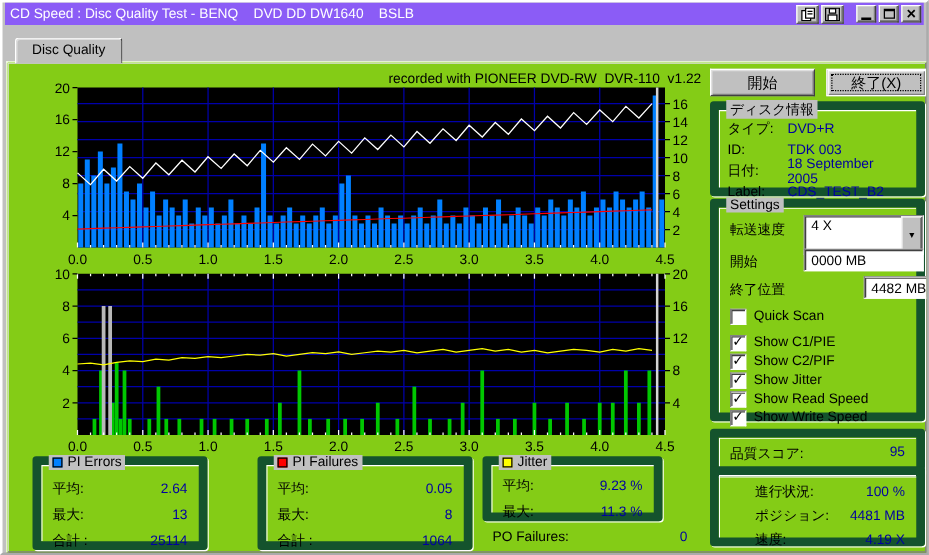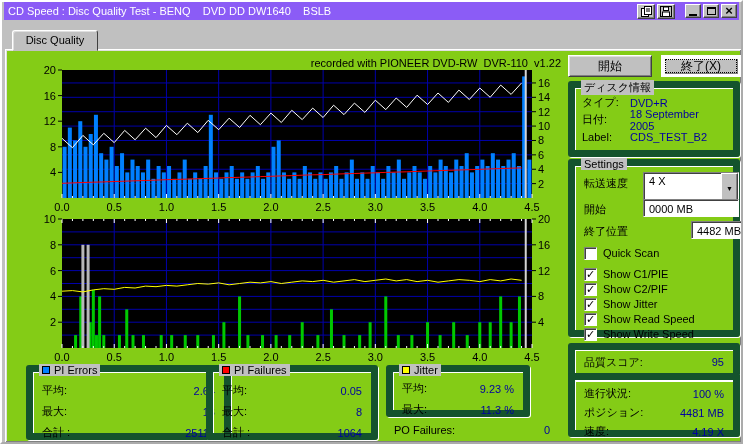--- a/index.html
+++ b/index.html
@@ -32,21 +32,21 @@
   .groupbox{position:absolute;border:7px solid #14532d;border-radius:3px;
     box-shadow:inset 1px 1px 0 #fff,1px 1px 0 #fff;}
   .legend{position:absolute;top:-8px;left:6px;background:#c0c0c0;padding:0 3px;display:flex;align-items:center;gap:4px;white-space:nowrap;}
   .sq{display:inline-block;width:8px;height:8px;border:1px solid #000;}
   .srow{display:flex;justify-content:space-between;padding:0 9px;height:21px;align-items:center;}
   .sval,.bval{color:#0000a0;}
   
   .btn{position:absolute;background:#c0c0c0;border:1px solid;border-color:#fff #404040 #404040 #fff;
     box-shadow:inset 1px 1px 0 #dfdfdf,inset -1px -1px 0 #808080;
     font-family:inherit;font-size:12px;text-align:center;cursor:default;padding:0;}
-  .btn.default{border:3px solid #ffffff;outline:1px dotted #000;outline-offset:-5px;
+  .btn.default{border:1px solid #ffffff;outline:1px dotted #000;outline-offset:-5px;
     box-shadow:inset 1px 1px 0 #fff,inset -1px -1px 0 #808080,inset 2px 2px 0 #dfdfdf;}
   
   .field{position:absolute;background:#fff;border:1px solid;border-color:#808080 #fff #fff #808080;
     box-shadow:inset 1px 1px 0 #404040;padding:3px 5px;font-size:11px;}
   .combo{display:flex;align-items:stretch;padding:0;}
   .combo .cval{flex:1;padding:2px 5px;}
   .combo .drop{width:17px;background:#c0c0c0;border:1px solid;border-color:#fff #404040 #404040 #fff;
     box-shadow:inset -1px -1px 0 #808080;display:flex;align-items:center;justify-content:center;font-size:7px;}
   .flabel{position:absolute;left:9px;}
   
@@ -474,21 +474,21 @@
         <text x="138.44444444444446" y="306" text-anchor="middle" font-size="11" fill="#000">1.0</text>
         <text x="190.66666666666666" y="306" text-anchor="middle" font-size="11" fill="#000">1.5</text>
         <text x="242.88888888888889" y="306" text-anchor="middle" font-size="11" fill="#000">2.0</text>
         <text x="295.11111111111114" y="306" text-anchor="middle" font-size="11" fill="#000">2.5</text>
         <text x="347.3333333333333" y="306" text-anchor="middle" font-size="11" fill="#000">3.0</text>
         <text x="399.55555555555554" y="306" text-anchor="middle" font-size="11" fill="#000">3.5</text>
         <text x="451.77777777777777" y="306" text-anchor="middle" font-size="11" fill="#000">4.0</text>
         <text x="504" y="306" text-anchor="middle" font-size="11" fill="#000">4.5</text>
       </svg>
 
-    <div class="groupbox" style="left:20px;top:315px;width:205px;height:75px;">
+    <div class="groupbox" style="left:20px;top:315px;width:140px;height:75px;">
       <div class="legend">
         <span class="sq" style="background: rgb(0, 128, 255);"></span>
         <span>PI Errors</span>
       </div>
       <div style="height:8px;"></div>
       <div class="srow">
           <span>平均:</span>
           <span class="sval">2.64</span>
         </div>
       <div class="srow">
@@ -543,20 +543,24 @@
 
     <button class="btn" style="left:562px;top:5px;width:84px;height:22px;">開始</button>
     <button class="btn default" style="left:655px;top:5px;width:80px;height:22px;">終了(X)</button>
 
     <div class="groupbox" style="left:562px;top:31px;width:172px;height:76px;">
       <div class="legend">ディスク情報</div>
       <div style="height:6px;"></div>
       <div class="irow">
           <span class="ilabel">タイプ:</span>
           <span class="bval">DVD+R</span>
+        </div>
+      <div class="irow">
+          <span class="ilabel">ID:</span>
+          <span class="bval">TDK 003</span>
         </div>
       <div class="irow">
           <span class="ilabel">日付:</span>
           <span class="bval">18 September 2005</span>
         </div>
       <div class="irow">
           <span class="ilabel">Label:</span>
           <span class="bval">CDS_TEST_B2</span>
         </div>
     </div>
@@ -599,21 +603,21 @@
         </div>
     </div>
 
     <div class="groupbox" style="left:562px;top:293px;width:172px;height:38px;">
       <div class="prow" style="height:24px;">
         <span>品質スコア:</span>
         <span class="bval">95</span>
       </div>
     </div>
 
-    <div class="groupbox" style="left:562px;top:323px;width:172px;height:64px;">
+    <div class="groupbox" style="left:562px;top:323px;width:172px;height:64px;padding-left:20px;">
       <div style="height:4px;"></div>
       <div class="prow">
           <span>進行状況:</span>
           <span class="bval">100 %</span>
         </div>
       <div class="prow">
           <span>ポジション:</span>
           <span class="bval">4481 MB</span>
         </div>
       <div class="prow">

